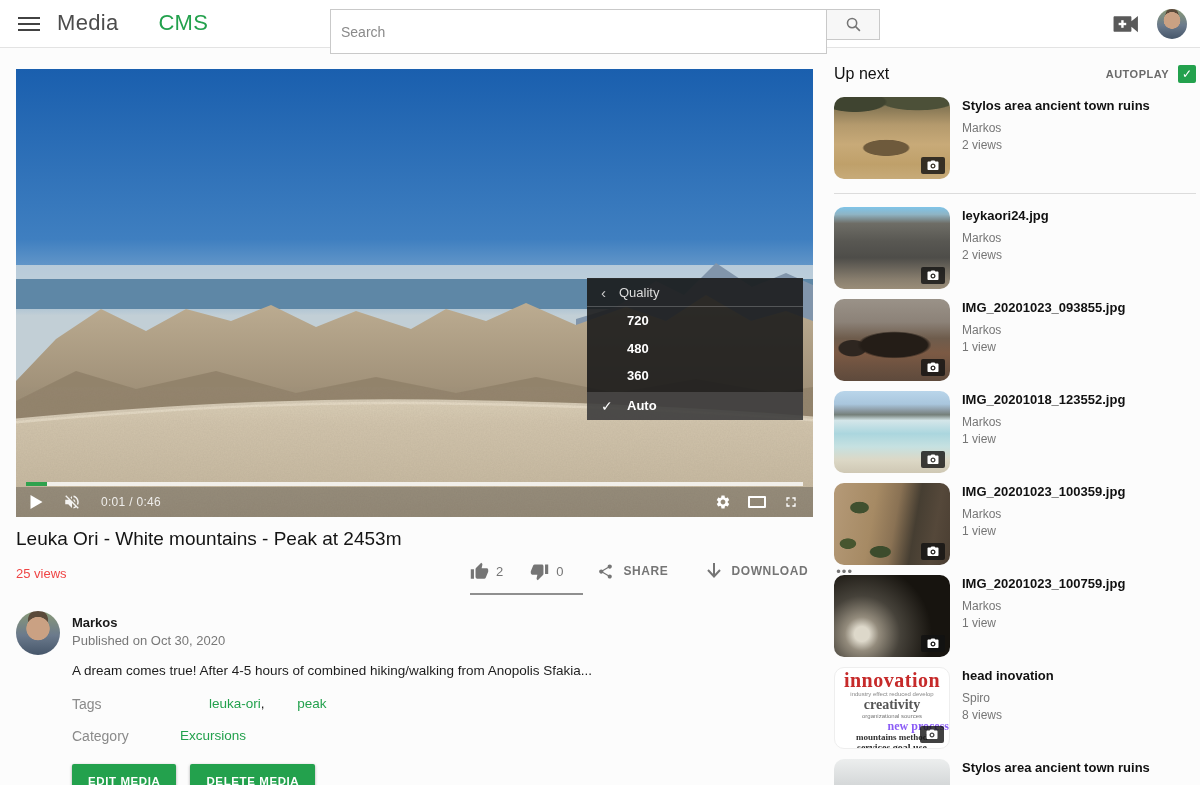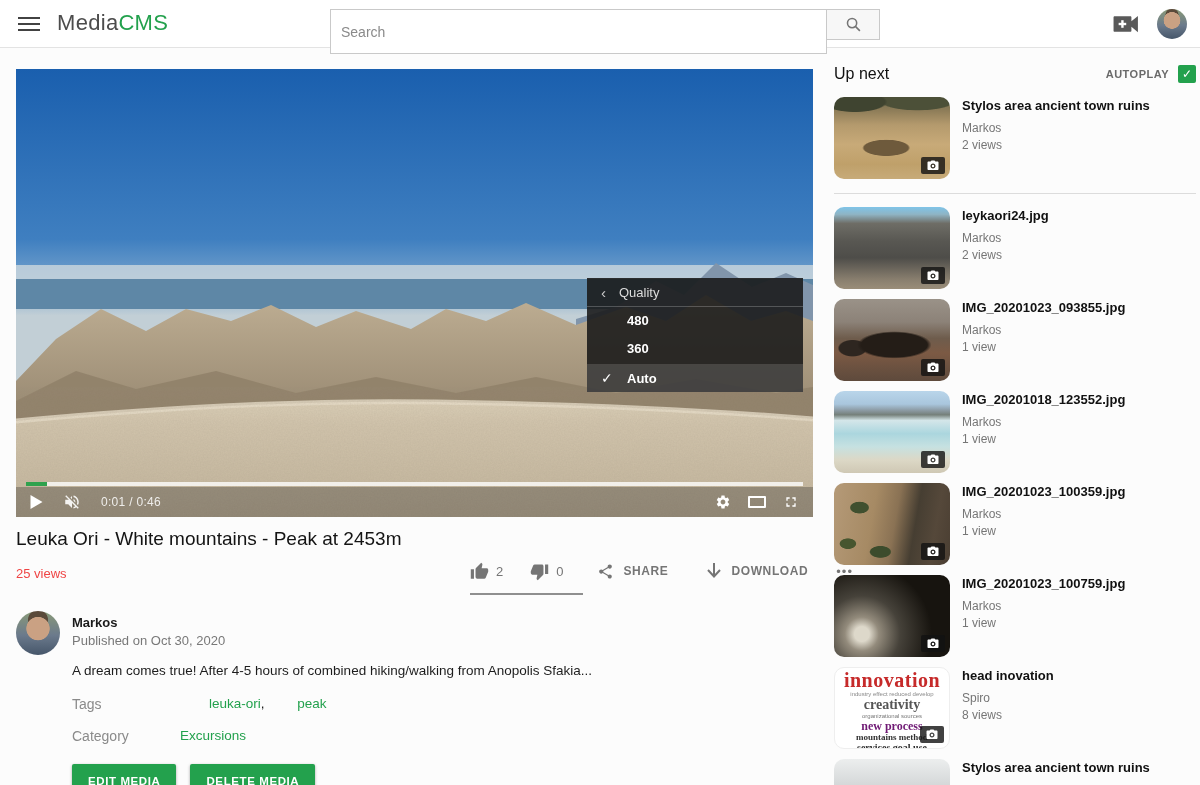--- a/index.html
+++ b/index.html
@@ -5,21 +5,21 @@
   * { margin:0; padding:0; box-sizing:border-box; }
   html,body { width:1200px; height:785px; overflow:hidden; background:#fcfcfc;
     font-family:"Liberation Sans", sans-serif; }
 
   
   #header { position:absolute; left:0; top:0; width:1200px; height:48px; background:#fff;
     border-bottom:1px solid #e3e3e3; z-index:20; }
   #hamburger { position:absolute; left:18px; top:17px; width:22px; height:14px; cursor:pointer; }
   #hamburger span { display:block; height:2px; background:#424242; margin-bottom:4px; }
   #logo { position:absolute; left:57px; top:10px; font-size:22px; letter-spacing:.3px; color:#4c4c4c; cursor:pointer; }
-  #logo .cms { color:#23a14d; }
+  #logo .cms { color:#23a14d;margin-left:40px; }
   #search-wrap { position:absolute; left:330px; top:9px; display:flex; }
   #search-input { width:497px; height:45px; border:1px solid #c9c9c9; padding:0 10px; font-size:14px; color:#333; background:#fff; outline:none; }
   #search-input::placeholder { color:#8a8a8a; }
   #search-btn { width:54px; height:31px; margin-left:-1px; background:#f7f7f7; border:1px solid #c9c9c9;
     display:flex; align-items:center; justify-content:center; cursor:pointer; }
   #upload-icon { position:absolute; left:1113px; top:14px; width:26px; height:20px; cursor:pointer; }
   #header-avatar { position:absolute; left:1157px; top:9px; width:30px; height:30px; border-radius:50%; cursor:pointer;
     background: radial-gradient(circle at 50% 38%, #caa183 0 34%, rgba(0,0,0,0) 36%),
       radial-gradient(circle at 50% 20%, #5a4a3a 0 22%, rgba(0,0,0,0) 24%),
       linear-gradient(180deg,#8a9a78 0%,#6b7a8c 55%,#46566a 100%); }
@@ -114,21 +114,21 @@
     radial-gradient(ellipse 18px 10px at 40% 84%, #3c4c2c 0 55%, rgba(0,0,0,0) 62%),
     linear-gradient(100deg,#b59a78 0%,#a68a64 34%,#8a7254 52%,#463e32 68%,#55483a 84%,#4a3e32 100%); }
   .t-cave-dark { background:
     radial-gradient(circle at 24% 72%, #ddd8ca 0 7%, #938b7c 16%, #46423a 36%, #17140f 66%); }
   .t-mist { background: linear-gradient(180deg,#eceeee 0%,#d3d6d7 34%,#a3a9ab 66%,#8c9294 100%); }
   .t-wordcloud { background:#fff; border:1px solid #eee; text-align:center; line-height:1; padding-top:2px; }
   .wc1 { font-family:"Liberation Serif", serif; font-weight:bold; color:#c62a2a; font-size:20px; letter-spacing:.5px; }
   .wc2 { font-size:6px; color:#888; margin-top:1px; }
   .wc3 { font-size:14px; font-weight:bold; color:#555; margin-top:1px; font-family:"Liberation Serif", serif; }
   .wc4 { font-size:6px; color:#777; margin-top:1px; }
-  .wc5 { font-size:12px; font-weight:bold; color:#701a75; margin-top:1px; font-family:"Liberation Serif", serif; }
+  .wc5 { font-size:12px; font-weight:bold; color:#8b5cf6; margin-top:1px; font-family:"Liberation Serif", serif;text-align:right; }
   .wc6 { font-size:9px; font-weight:bold; color:#333; margin-top:1px; font-family:"Liberation Serif", serif; }
   .wc7 { font-size:10px; font-weight:bold; color:#2b2b2b; margin-top:1px; font-family:"Liberation Serif", serif; }
 </style>
 </head>
 <body>
 
 <div id="header">
   <div id="hamburger">
       <span></span>
       <span></span>
@@ -185,20 +185,21 @@
     <path fill="url(#fg)" d="M0,352 C150,338 300,331 420,333 C560,335 700,342 797,350 L797,448 L0,448 Z"></path>
     <path fill="none" stroke="#e9dfcb" stroke-width="5" opacity="0.8" d="M0,352 C150,338 300,331 420,333 C560,335 700,342 797,350"></path>
     <rect y="330" width="797" height="118" filter="url(#noise)" opacity="0.5"></rect>
   </svg>
 
   <div id="quality-menu">
     <div class="qm-header">
       <span class="chev">‹</span>
       <span>Quality</span>
     </div>
+    <div class="qm-item">720</div>
     <div class="qm-item">480</div>
     <div class="qm-item">360</div>
     <div class="qm-selected">
       <span class="check">✓</span>
       <span>Auto</span>
     </div>
   </div>
 
   <div id="progress">
       <div id="progress-played"></div>

